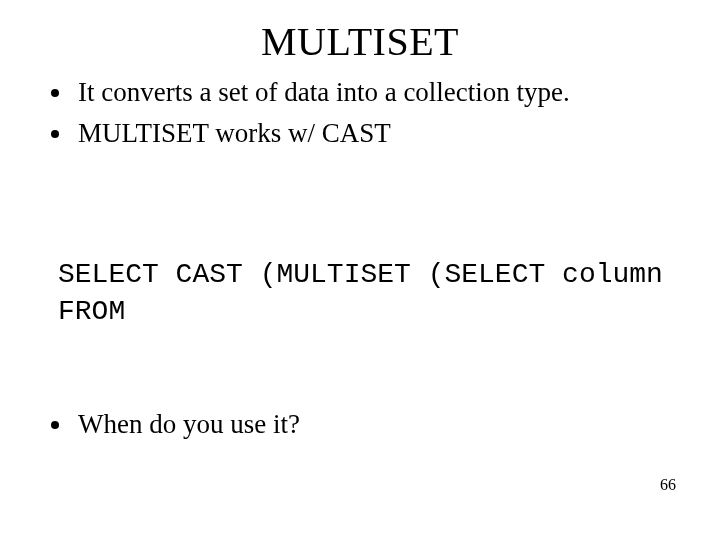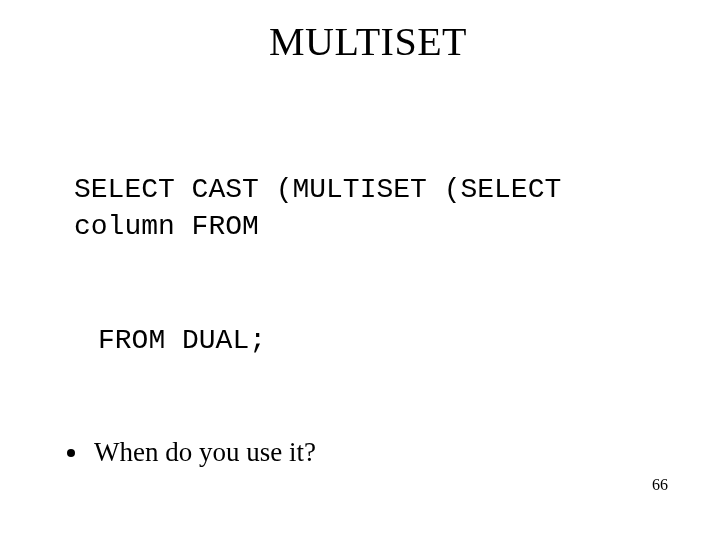--- a/index.html
+++ b/index.html
@@ -10,21 +10,21 @@
     background: #ffffff;
     font-family: "Times New Roman", Times, serif;
     color: #000000;
     position: relative;
     overflow: hidden;
   }
   .slide {
     box-sizing: border-box;
     width: 720px;
     height: 508px;
-    padding: 18px 52px 0 68px;
+    padding: 18px 52px 0 52px;
     position: relative;
   }
   .title {
     text-align: center;
     font-size: 40px;
     font-weight: 400;
     margin: 0 0 10px 0;
     letter-spacing: 0.5px;
   }
   ul.bullets {
@@ -51,36 +51,39 @@
   }
   .code-line-indent2 {
     padding-left: 24px;
   }
   .end-bullets {
     margin-top: 34px;
   }
   .page-number {
     position: absolute;
     bottom: 14px;
-    right: 52px;
+    right: 44px;
     font-size: 16px;
     font-family: "Times New Roman", Times, serif;
   }
 </style>
 </head>
 <body>
 
 <div class="slide">
 
   <h1 class="title">MULTISET</h1>
 
+  <ul class="bullets">
+    <li>It converts a set of data into a collection type.</li>
+    <li>MULTISET works w/ CAST</li>
+  </ul>
 
   <div class="code-block">
     <div>SELECT CAST (MULTISET (SELECT column FROM</div>
-    <div class="code-line-indent2">FROM DUAL;</div>
   </div>
 
   <ul class="bullets end-bullets">
     <li>When do you use it?</li>
   </ul>
 
   <div class="page-number">66</div>
 
 </div>
 

